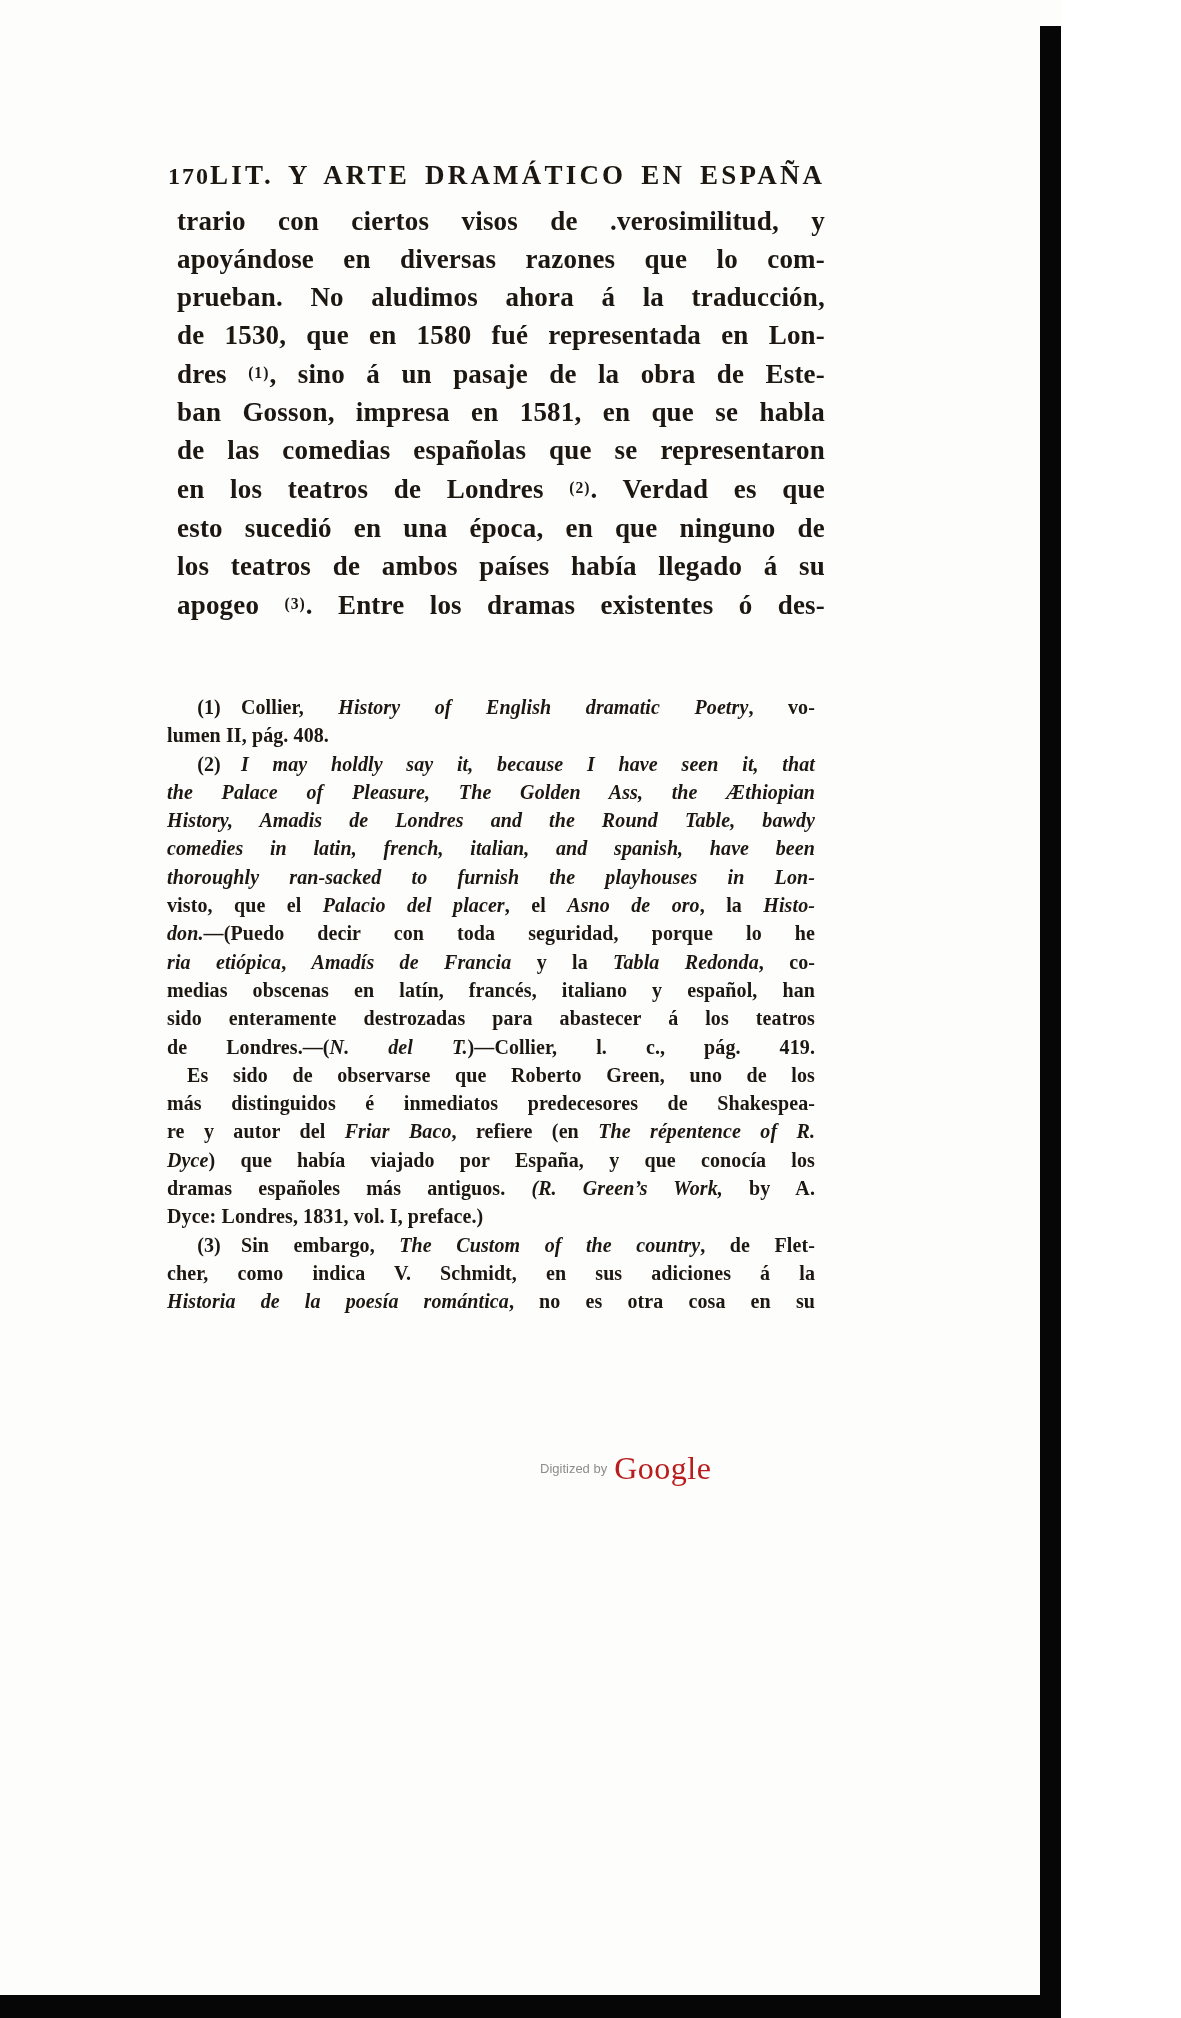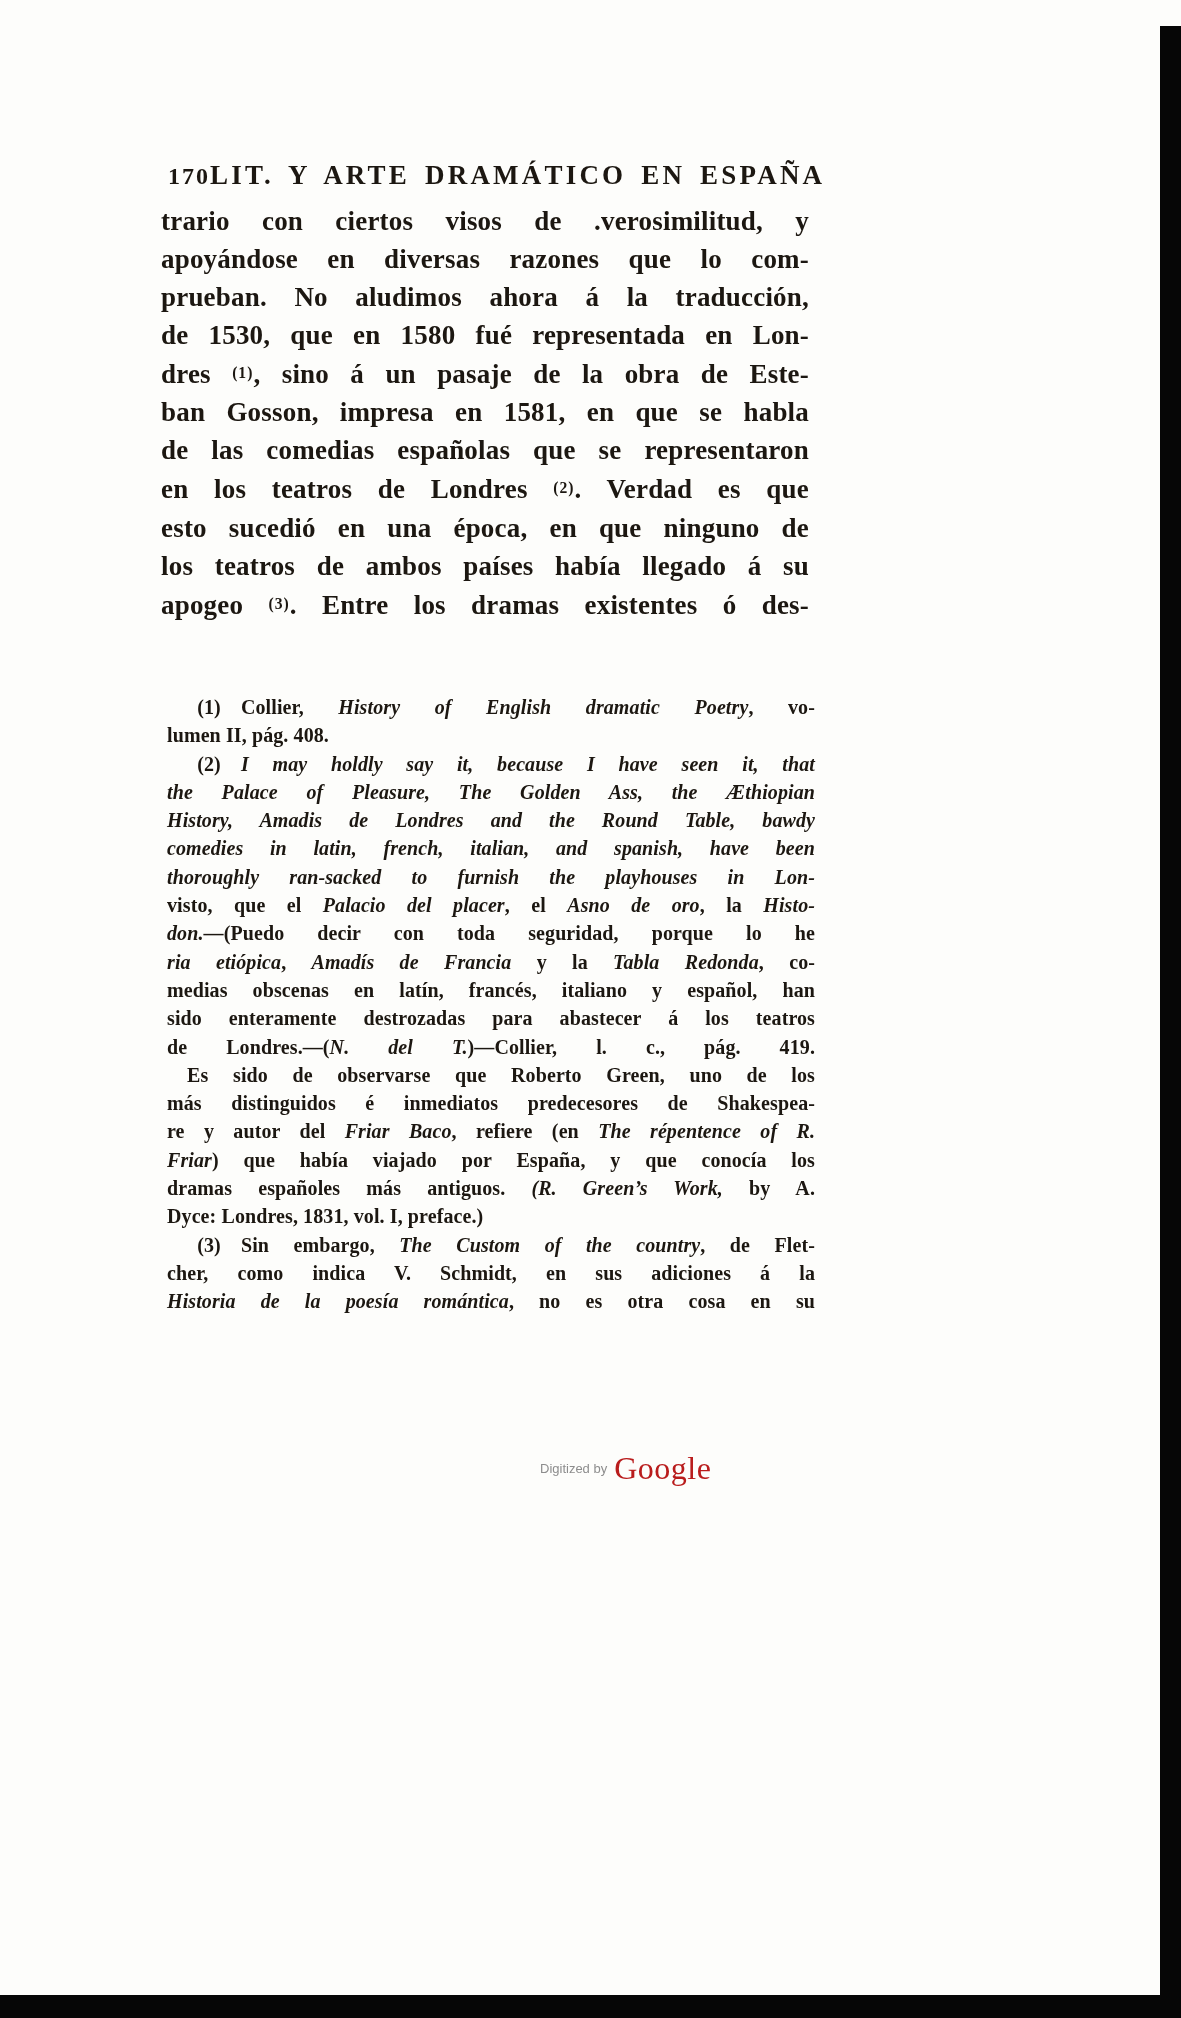--- a/index.html
+++ b/index.html
@@ -1,40 +1,40 @@
 <!DOCTYPE html>
 <html lang="es" style="--paper: #fdfdfb; --ink: #1c1711; --edge: #060606; --watermark: #858585;"><head>
 <meta charset="utf-8">
 <style>
   * { margin:0; padding:0; box-sizing:border-box; }
   html, body { width:1181px; height:2018px; }
   body { background:#ffffff; }
   .page {
-    position:relative; width:1181px; height:2018px; overflow:hidden;
+    position:relative; width:1061px; height:2018px; overflow:hidden;
     background:var(--paper, #fdfdfb);
     color:var(--ink, #1c1711);
     font-family:"Liberation Serif","DejaVu Serif",serif;
   }
   .scan-edge-right {
     position:absolute; top:26px; right:0; bottom:0; width:21px;
     background:var(--edge, #060606);
   }
   .scan-edge-bottom {
     position:absolute; left:0; right:0; bottom:0; height:23px;
     background:var(--edge, #060606);
   }
   .header {
     position:absolute; left:168px; top:160px; width:646px;
     display:flex; justify-content:space-between; align-items:baseline;
     font-weight:700;
   }
   .page-number { font-size:24px; letter-spacing:2px; }
   .header-title { font-size:27px; letter-spacing:3.2px; word-spacing:5px; white-space:nowrap; }
   .main-text {
-    position:absolute; left:161px; top:202px; width:648px;
+    position:absolute; left:177px; top:202px; width:648px;
     font-size:27px; font-weight:600; line-height:38px; letter-spacing:0.2px;
   }
   .footnotes {
     position:absolute; left:167px; top:693px; width:648px;
     font-size:20px; font-weight:600; line-height:28.3px; letter-spacing:0.1px;
   }
   .tline { text-align:justify; text-align-last:justify; }
   .tline.no-stretch { text-align-last:left; }
   .it { font-style:italic; }
   .fnref { font-size:0.58em; vertical-align:0.34em; letter-spacing:1px; white-space:nowrap; }
@@ -80,21 +80,21 @@
       <div class="tline"><span class="it">thoroughly ran-sacked to furnish the playhouses in Lon-</span></div>
       <div class="tline">visto, que el <span class="it">Palacio del placer</span>, el <span class="it">Asno de oro</span>, la <span class="it">Histo-</span></div>
       <div class="tline"><span class="it">don.</span>—(Puedo decir con toda seguridad, porque lo he</div>
       <div class="tline"><span class="it">ria etiópica</span>, <span class="it">Amadís de Francia</span> y la <span class="it">Tabla Redonda</span>, co-</div>
       <div class="tline">medias obscenas en latín, francés, italiano y español, han</div>
       <div class="tline">sido enteramente destrozadas para abastecer á los teatros</div>
       <div class="tline">de Londres.—(<span class="it">N. del T.</span>)—Collier, l. c., pág. 419.</div>
       <div class="tline"> Es sido de observarse que Roberto Green, uno de los</div>
       <div class="tline">más distinguidos é inmediatos predecesores de Shakespea-</div>
       <div class="tline">re y autor del <span class="it">Friar Baco</span>, refiere (en <span class="it">The répentence of R.</span></div>
-      <div class="tline"><span class="it">Friar</span>) que había viajado por España, y que conocía los</div>
+      <div class="tline"><span class="it">Dyce</span>) que había viajado por España, y que conocía los</div>
       <div class="tline">dramas españoles más antiguos. <span class="it">(R. Green’s Work,</span> by A.</div>
       <div class="tline no-stretch">Dyce: Londres, 1831, vol. I, preface.)</div>
       <div class="tline">  (3) Sin embargo, <span class="it">The Custom of the country</span>, de Flet-</div>
       <div class="tline">cher, como indica V. Schmidt, en sus adiciones á la</div>
       <div class="tline"><span class="it">Historia de la poesía romántica</span>, no es otra cosa en su</div>
     </div>
 
   <div class="watermark">
     <span class="wm-prefix">Digitized by</span>
     <span class="wm-brand">Google</span>

